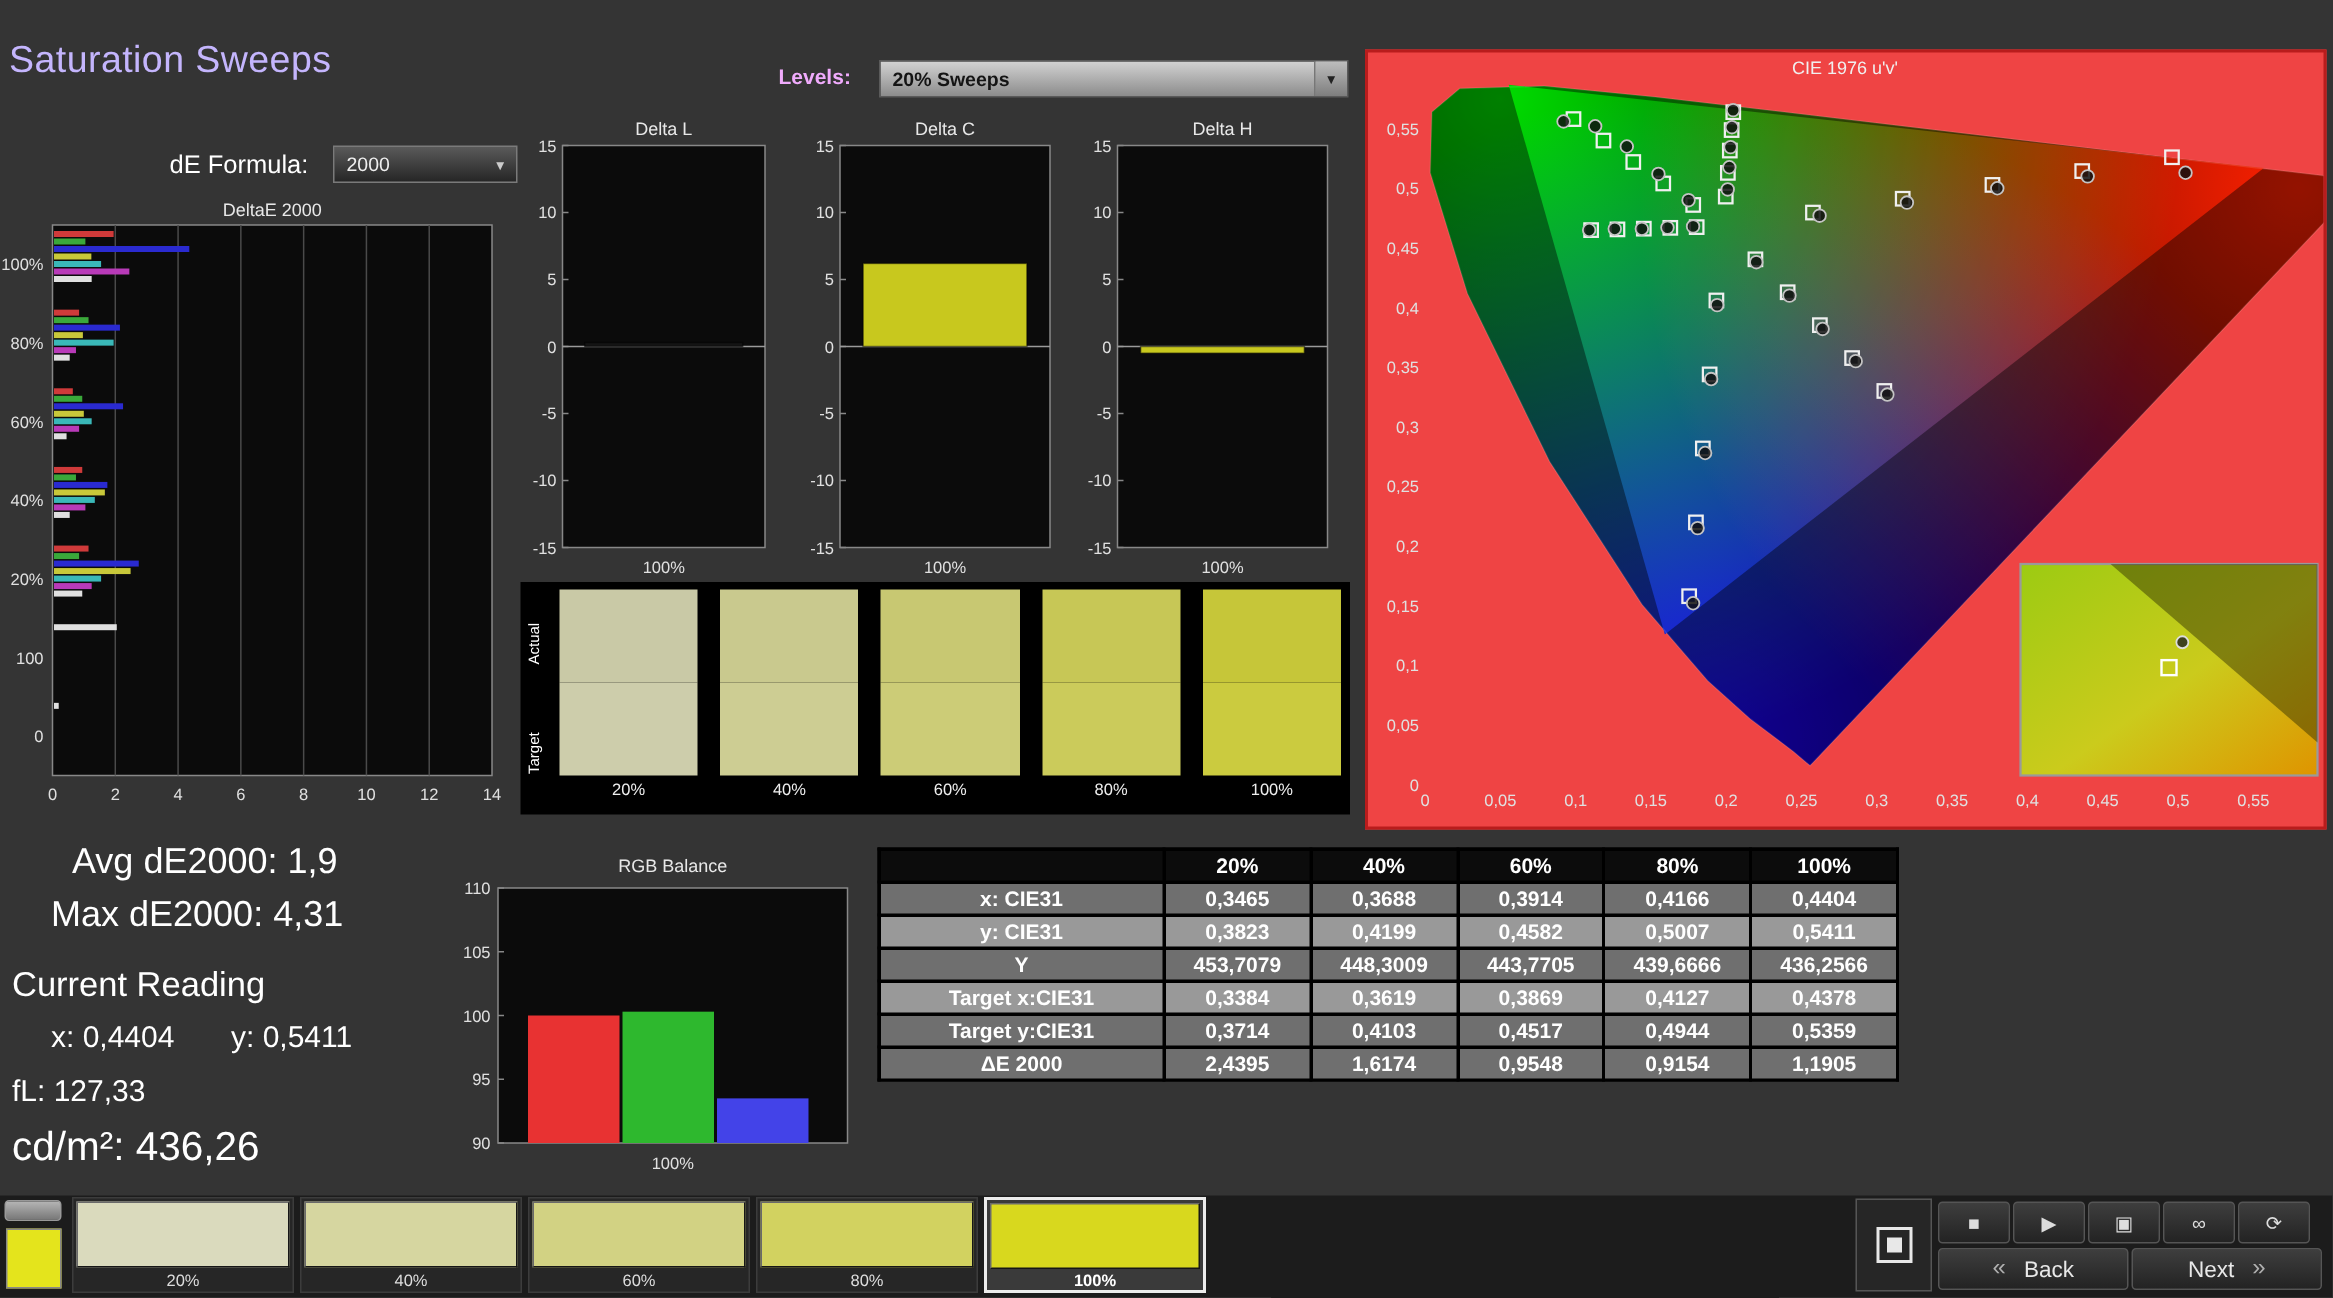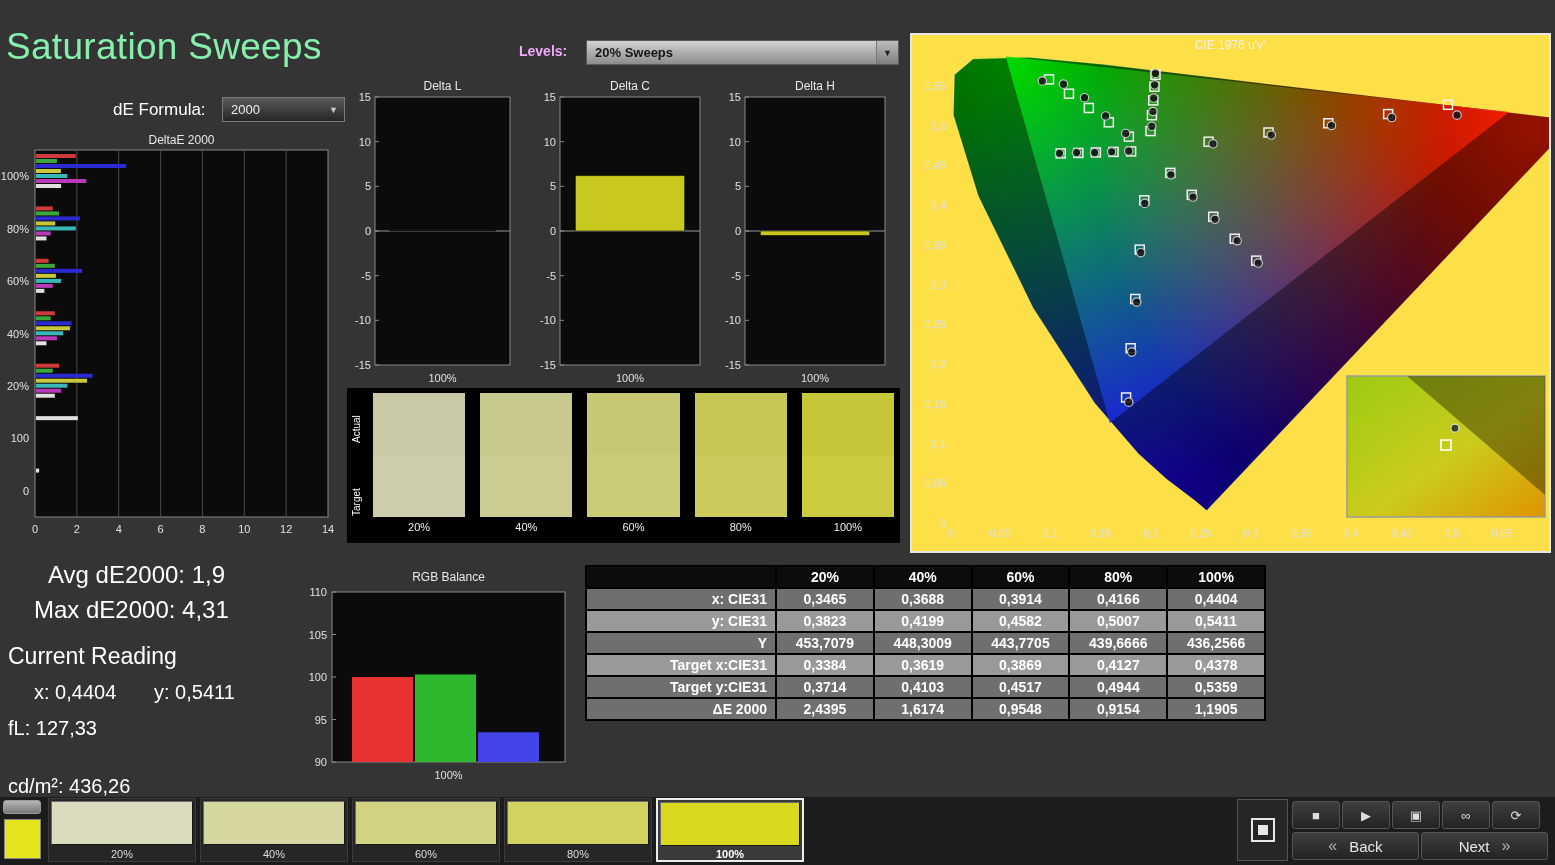--- a/index.html
+++ b/index.html
@@ -1,21 +1,21 @@
 <!DOCTYPE html>
 <html><head>
 <meta charset="utf-8">
 <style>
   * { margin:0; padding:0; box-sizing:border-box; }
   html,body { width:1555px; height:865px; background:#343434; font-family:"Liberation Sans",sans-serif; overflow:hidden; }
   body { position:relative; }
   .abs { position:absolute; }
   svg text { font-family:"Liberation Sans",sans-serif; }
 
-  #title { left:6px; top:26px; font-size:37px; color:#86efac; font-weight:300; letter-spacing:.3px; }
+  #title { left:6px; top:26px; font-size:25px; color:#c4b5fd; font-weight:300; letter-spacing:.3px; }
   #de-formula-label { left:113px; top:100px; font-size:17px; color:#fff; }
   #de-formula-select { left:222px; top:97px; width:123px; height:25px; background:linear-gradient(#5a5a5a,#262626); border:1px solid #7a7a7a; color:#eee; font-size:13px; display:flex; align-items:center; padding:0 6px 0 8px; }
   #de-formula-select .dd-arrow { margin-left:auto; font-size:9px; color:#ccc; }
   #levels-label { left:519px; top:43px; font-size:14px; color:#f0abfc; font-weight:bold; }
   #levels-select { left:586px; top:40px; width:313px; height:25px; background:linear-gradient(#d2d2d2,#8c8c8c); border:1px solid #5a5a5a; color:#151515; font-size:13px; font-weight:bold; display:flex; align-items:center; padding-left:8px; }
   #levels-select .dd-arrow2 { width:22px; height:100%; margin-left:auto; display:flex; align-items:center; justify-content:center; color:#222; font-size:9px; border-left:1px solid #777; background:linear-gradient(#bdbdbd,#7e7e7e); }
 
   #deltae-svg { left:0; top:132px; width:340px; height:405px; }
   #delta-l-svg { left:355px; top:78px; width:175px; height:312px; }
   #delta-c-svg { left:540px; top:78px; width:175px; height:312px; }
@@ -23,38 +23,38 @@
 
   #swatch-strip { left:347px; top:388px; width:553px; height:155px; background:#000; display:flex; padding:5px 6px 4px 4px; gap:6px; }
   .vlabels { width:16px; display:flex; flex-direction:column; }
   .vtext { flex:1; writing-mode:vertical-rl; transform:rotate(180deg); color:#fff; font-size:10px; text-align:center; }
   #swatch-items { flex:1; display:flex; gap:15px; }
   .sw-cell { flex:1; display:flex; flex-direction:column; }
   .sw-box { height:124px; display:flex; flex-direction:column; }
   .sw-half { flex:1; }
   .sw-label { height:18px; color:#eee; font-size:11px; text-align:center; padding-top:4px; }
 
-  #cie-panel { left:910px; top:33px; width:641px; height:520px; border:2px solid #e5e5e5; background:#fde047; }
+  #cie-panel { left:910px; top:33px; width:641px; height:520px; border:2px solid #b91c1c; background:#ef4444; }
   #cie-svg { width:637px; height:516px; display:block; }
 
   #avg-de { left:48px; top:561px; font-size:24px; color:#fff; }
   #max-de { left:34px; top:596px; font-size:24px; color:#fff; }
   #current-reading-label { left:8px; top:643px; font-size:23px; color:#fff;text-align:right; }
   #reading-x { left:10px; top:681px; font-size:20px; color:#fff;margin-left:24px; }
   #reading-y { left:154px; top:681px; font-size:20px; color:#fff; }
   #reading-fl { left:8px; top:717px; font-size:20px; color:#fff; }
-  #reading-cd { left:8px; top:749px; font-size:20px; color:#fff;margin-top:26px; }
+  #reading-cd { left:8px; top:749px; font-size:27px; color:#fff; }
 
   #rgb-svg { left:300px; top:568px; width:280px; height:215px; }
 
   #data-table { left:585px; top:565px; width:681px; background:#000; }
   #data-table table { border-collapse:collapse; width:100%; table-layout:fixed; background:#000; }
   #data-table th, #data-table td { border:2px solid #000; font-size:14px; font-weight:bold; color:#fff; padding:1px 8px; height:22px; text-align:center; overflow:hidden; }
   #data-table thead th { background:#0c0c0c; }
-  #data-table tbody th { text-align:right; padding-left:8px; }
+  #data-table tbody th { text-align:center; padding-left:8px; }
   #data-table tr.row-dark { background:#6f6f6f; }
   #data-table tr.row-light { background:#999999;padding-left:21px; }
 
   #bottom-bar { left:0; top:797px; width:1555px; height:68px; background:#1c1c1c; position:absolute; }
   #collapse-button { position:absolute; left:3px; top:3px; width:38px; height:14px; background:linear-gradient(#b5b5b5,#787878); border:1px solid #999; border-radius:3px; }
   #current-patch { position:absolute; left:4px; top:22px; width:37px; height:40px; border:1px solid #888; }
   #patches { position:absolute; left:48px; top:1px; display:flex; gap:4px; }
   .patch { width:148px; height:64px; background:#262626; border:1px solid #3c3c3c; display:flex; flex-direction:column; }
   .patch-swatch { height:44px; margin:2px; border:1px solid #6a6a6a; border-bottom-color:#161616; border-right-color:#161616; }
   .patch-label { flex:1; display:flex; align-items:center; justify-content:center; font-size:11px; color:#ddd; }

